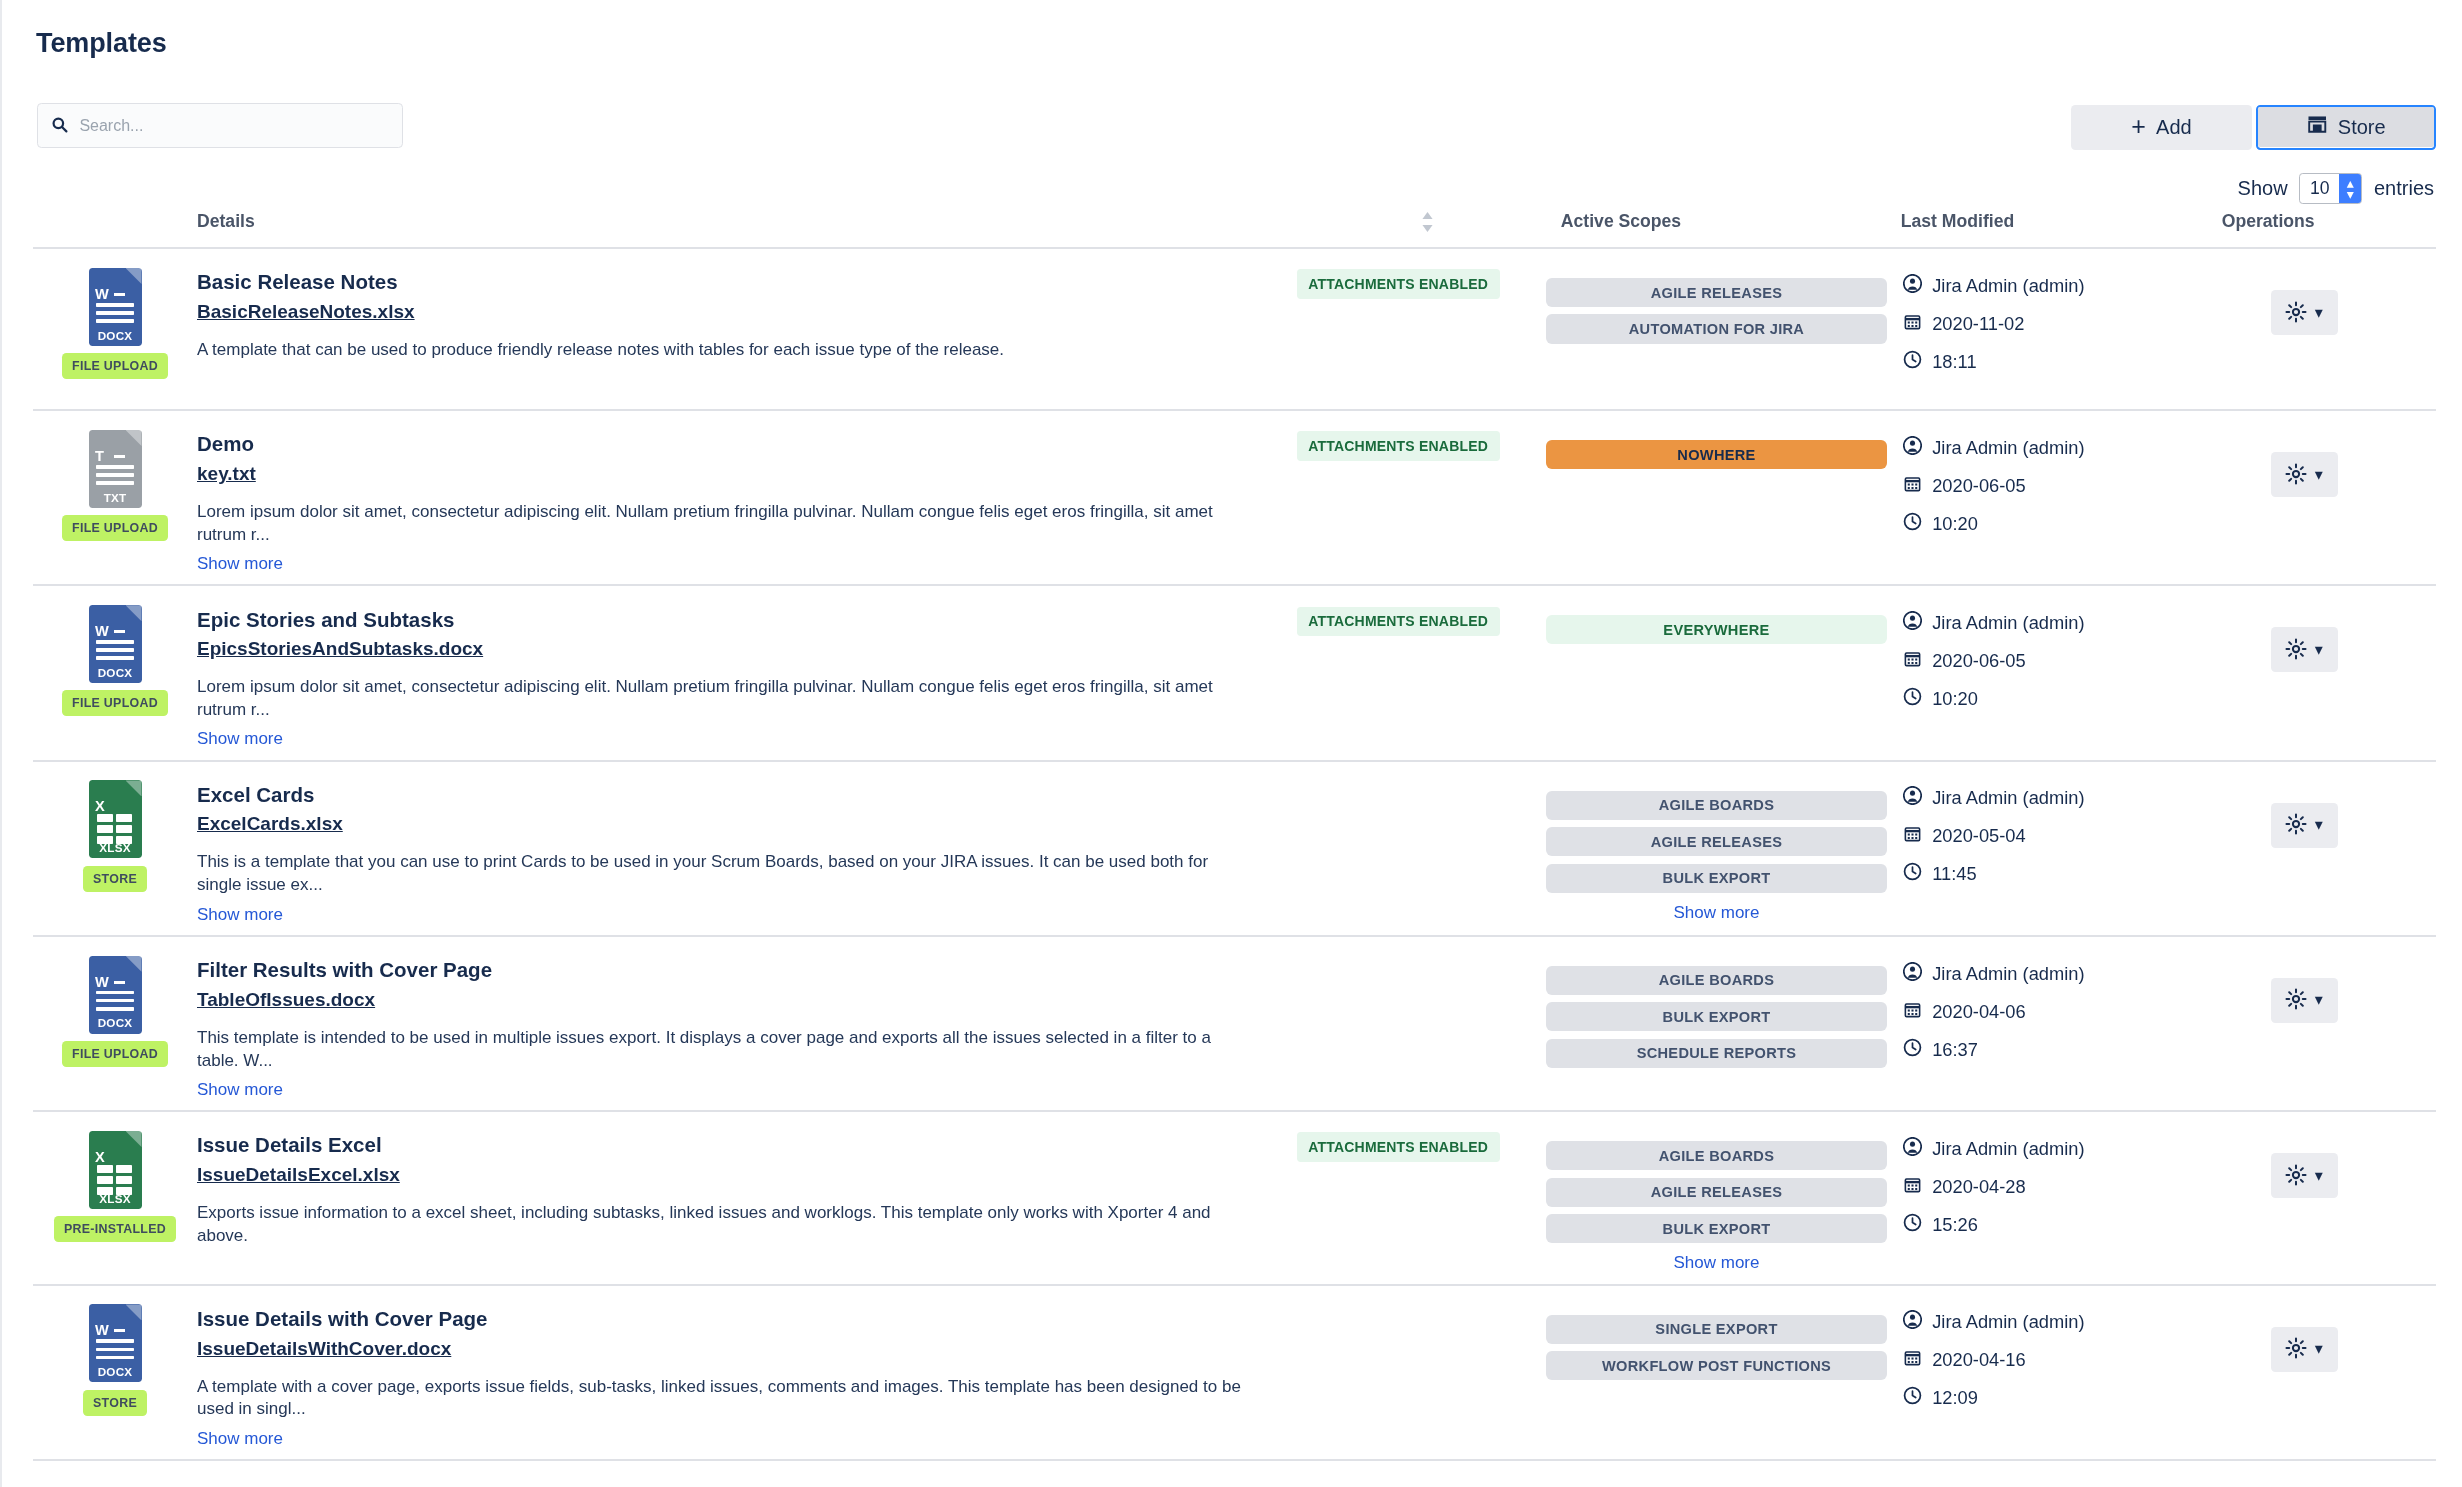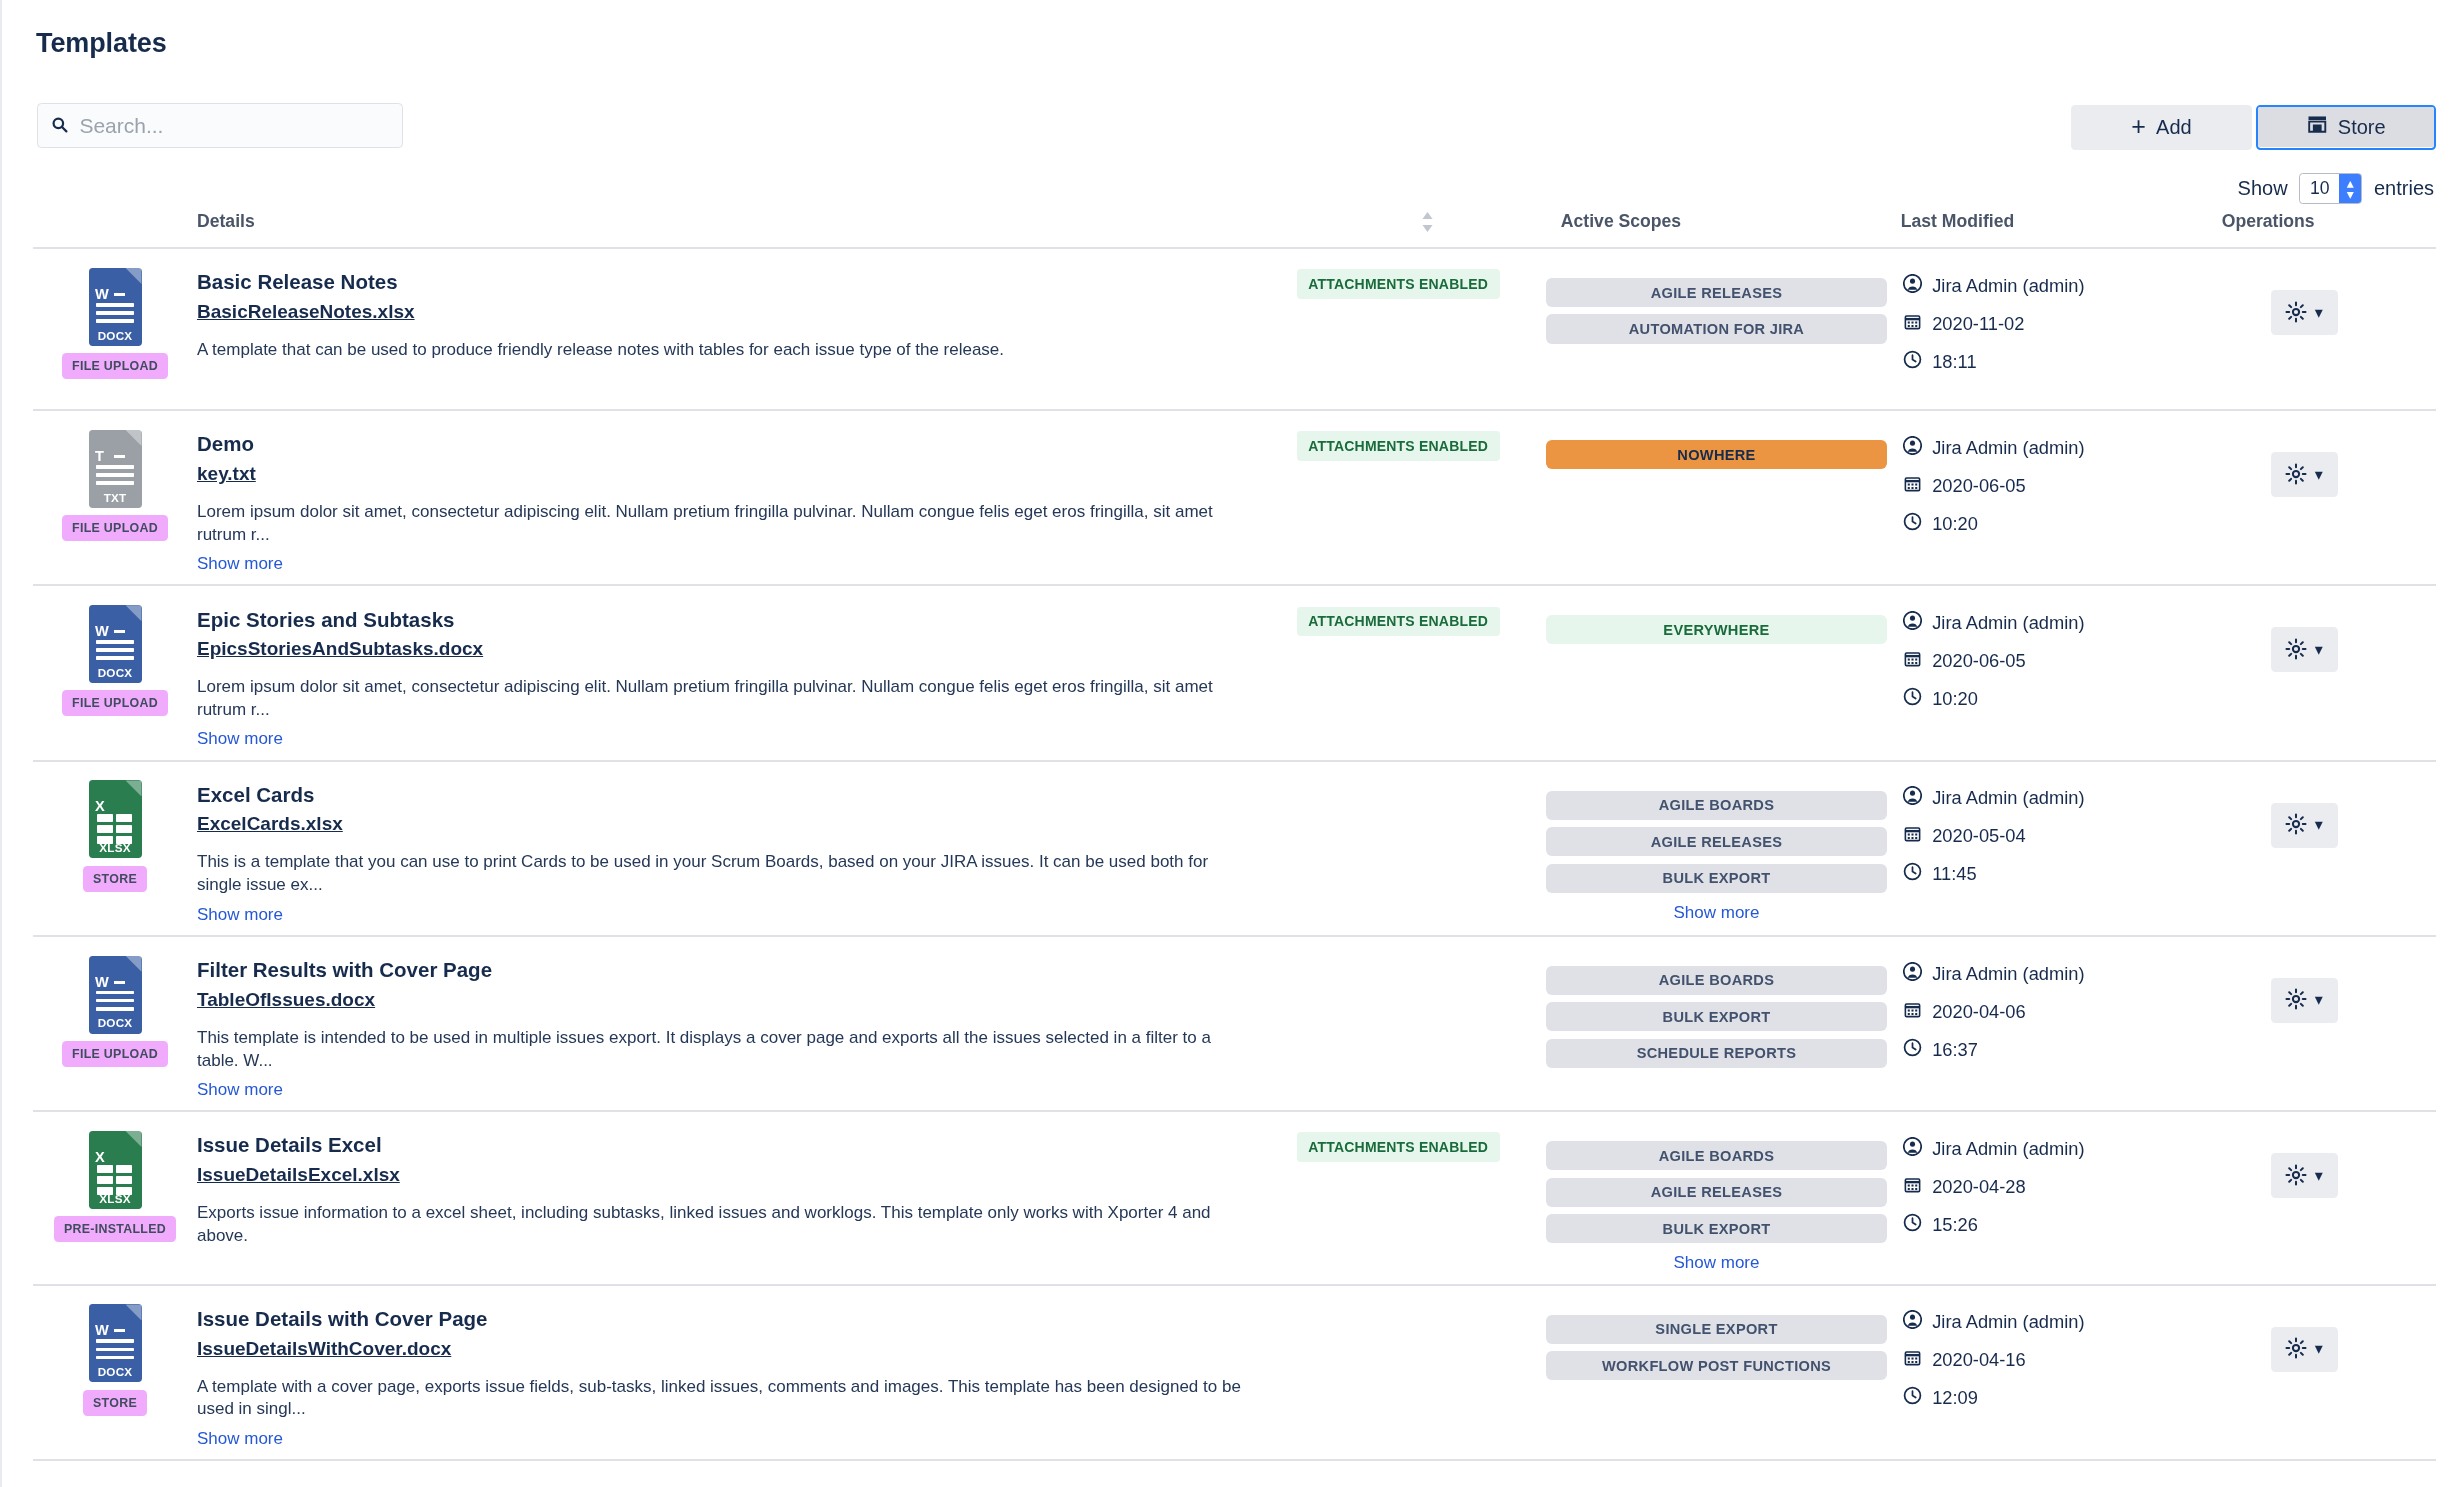--- a/index.html
+++ b/index.html
@@ -38,21 +38,21 @@
     display: flex;
     align-items: center;
     padding: 0 13px;
     gap: 8.8px;
   }
   .search-icon { flex: 0 0 auto; display: block; color: #172b4d; }
   .search-input {
     flex: 1 1 auto;
     border: 0; outline: 0; background: transparent;
     font-family: "Liberation Sans", sans-serif;
-    font-size: 21px;
+    font-size: 16px;
     color: #172b4d;
   }
   .search-input::placeholder { color: #9aa3ae; }
 
   .btn-group {
     position: absolute;
     right: 25.6px; top: 105px;
     display: flex;
     align-items: stretch;
     gap: 0;
@@ -184,21 +184,21 @@
   .fi-lines i { display: block; height: 3.7px; background: #fff; margin-bottom: 4.4px; border-radius: 0.7px; }
   .fi-grid { position: absolute; left: 8.8px; top: 34px; width: 35px; display: grid; grid-template-columns: 1fr 1fr; gap: 2.9px; }
   .fi-grid i { display: block; height: 8px; background: #fff; border-radius: 0.7px; }
   .fi-ext {
     position: absolute; left: 0; right: 0; bottom: 4.4px;
     text-align: center;
     color: #fff; font-size: 11.7px; font-weight: 700; letter-spacing: 0.2px;
   }
   .src-badge {
     margin-top: 7.3px;
-    background: #f0abfc;
+    background: #bef264;
     color: #3f4c5e;
     font-size: 12.4px;
     font-weight: 700;
     letter-spacing: 0.3px;
     border-radius: 4.4px;
     padding: 5.9px 10.2px;
     white-space: nowrap;
   }
 
   .details-text { flex: 1 1 auto; padding-top: 4.4px; }

